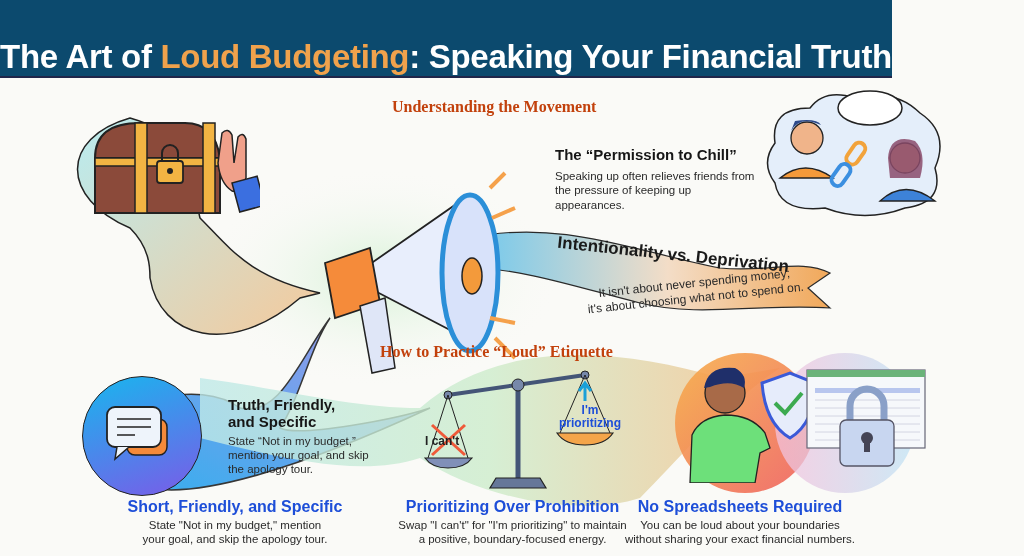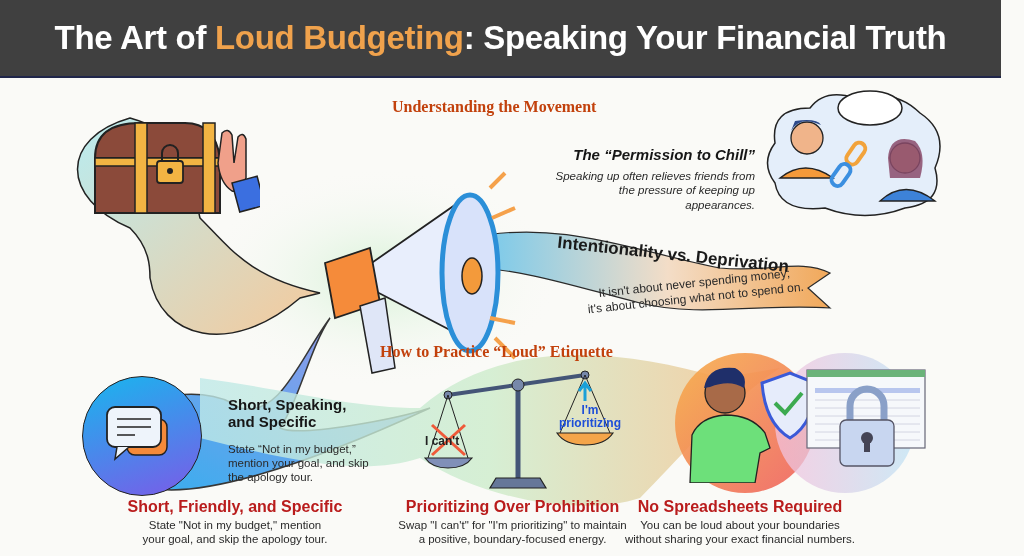--- a/index.html
+++ b/index.html
@@ -1,31 +1,31 @@
 <!DOCTYPE html>
 <html><head>
 <meta charset="utf-8">
 <style>
   * { box-sizing: border-box; margin: 0; padding: 0; }
   html, body { width: 1024px; height: 556px; overflow: hidden; background: #fafaf7; }
   body { font-family: "Liberation Sans", "DejaVu Sans", sans-serif; color: #1a1a1a; position: relative; }
 
-  .header { position: absolute; left: 0; top: 0; width: 1001px; height: 78px; background: #404040; display: flex; align-items: center; justify-content: center; border-bottom: 2px solid #20264a; }
+  .header { position: absolute; left: 0; top: 0; width: 892px; height: 78px; background: #0c4a6e; display: flex; align-items: flex-end; justify-content: center; border-bottom: 2px solid #20264a; }
   .header h1 { font-size: 33px; font-weight: 700; color: #fff; letter-spacing: -0.3px; }
   .header h1 .accent { color: #f0a24c; }
 
   .canvas { position: absolute; left: 0; top: 78px; width: 1024px; height: 478px; }
   .abs { position: absolute; }
 
   .section-title { font-weight: 700; font-size: 16px; color: #c2410c; white-space: nowrap; font-family: Liberation Serif, serif; }
   .card-title { font-weight: 700; font-size: 15px; color: #161616; }
   .card-body { font-size: 11.5px; color: #2a2a2a; line-height: 1.25; }
-  .center { text-align: right; font-style: italic; }
-
-  .bottom-title { font-weight: 700; font-size: 16px; color: #b91c1c; text-align: center; white-space: nowrap; }
+  .center { text-align: left; }
+
+  .bottom-title { font-weight: 700; font-size: 16px; color: #1d4ed8; text-align: center; white-space: nowrap; }
   .bottom-body { font-size: 11.5px; color: #2a2a2a; text-align: center; line-height: 1.25; }
 
   .ribbon-text { font-weight: 700; font-size: 17px; color: #1a1a1a; white-space: nowrap; }
 </style>
 </head>
 <body>
 
 <div class="header">
   <h1><span>The Art of </span><span class="accent">Loud Budgeting</span><span>: Speaking Your Financial Truth</span></h1>
 </div>
@@ -138,24 +138,24 @@
       <rect x="24" y="30" width="54" height="40" rx="8" fill="#eef4fb" stroke="#222" stroke-width="1.8"></rect>
       <path d="M34 70 L32 82 L46 70" fill="#eef4fb" stroke="#222" stroke-width="1.5"></path>
       <line x1="34" y1="42" x2="68" y2="42" stroke="#222" stroke-width="1.5"></line>
       <line x1="34" y1="50" x2="68" y2="50" stroke="#222" stroke-width="1.5"></line>
       <line x1="34" y1="58" x2="52" y2="58" stroke="#222" stroke-width="1.5"></line>
     </svg>
   </div>
 
   <div class="abs" style="left:228px;top:318px;width:150px">
     <div class="card-title" style="line-height:1.15">
-      <div>Short, Speaking,</div>
+      <div>Truth, Friendly,</div>
       <div>and Specific</div>
     </div>
-    <div class="card-body" style="margin-top:11px">State “Not in my budget,” mention your goal, and skip the apology tour.</div>
+    <div class="card-body" style="margin-top:3px">State “Not in my budget,” mention your goal, and skip the apology tour.</div>
   </div>
 
   <svg class="abs" style="left:420px;top:285px" width="200" height="130" viewBox="0 0 200 130">
     <line x1="98" y1="25" x2="98" y2="125" stroke="#445577" stroke-width="5"></line>
     <path d="M70 125 L126 125 L120 115 L76 115 Z" fill="#667799" stroke="#222" stroke-width="1.2"></path>
     <line x1="28" y1="32" x2="165" y2="12" stroke="#445577" stroke-width="4"></line>
     <circle cx="98" cy="22" r="6" fill="#7788aa" stroke="#222"></circle>
     <circle cx="28" cy="32" r="4" fill="#7788aa" stroke="#222"></circle>
     <circle cx="165" cy="12" r="4" fill="#7788aa" stroke="#222"></circle>
     <path d="M28 32 L8 95 M28 32 L48 95" stroke="#222" stroke-width="1"></path>

